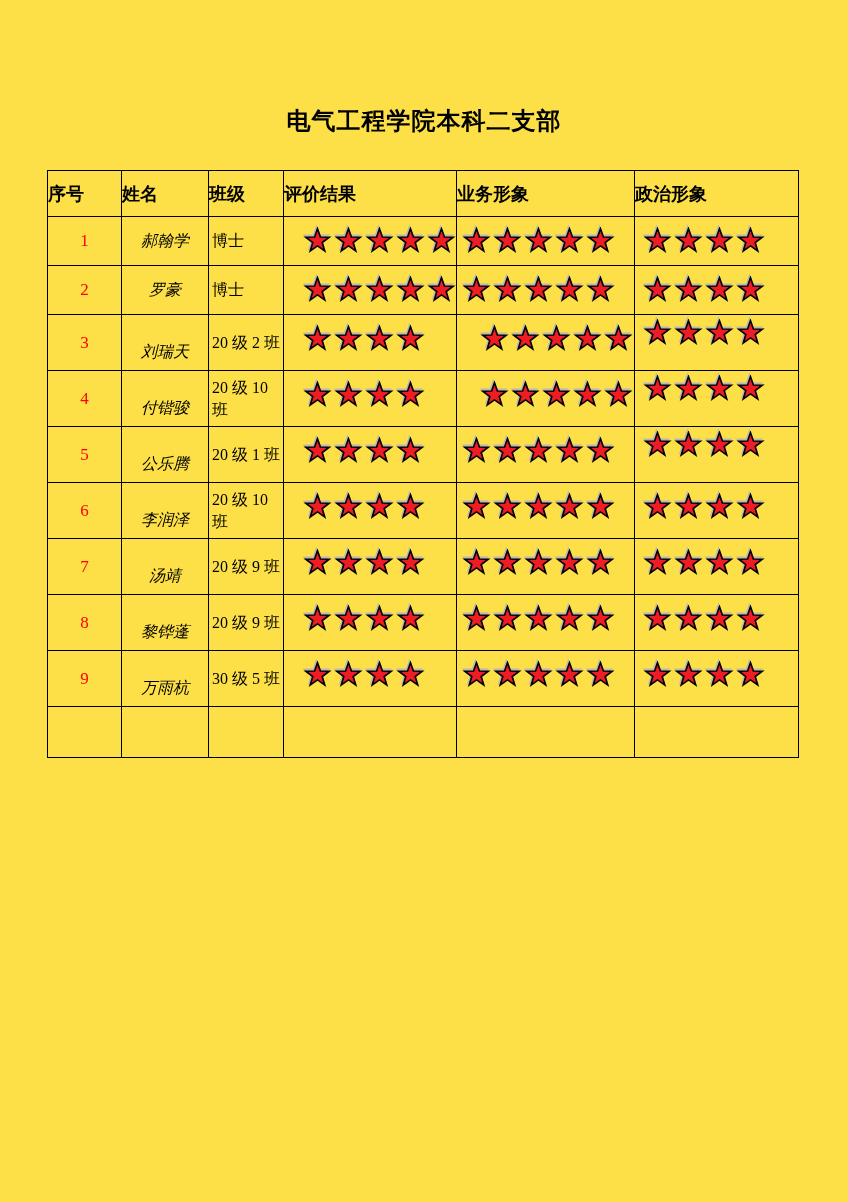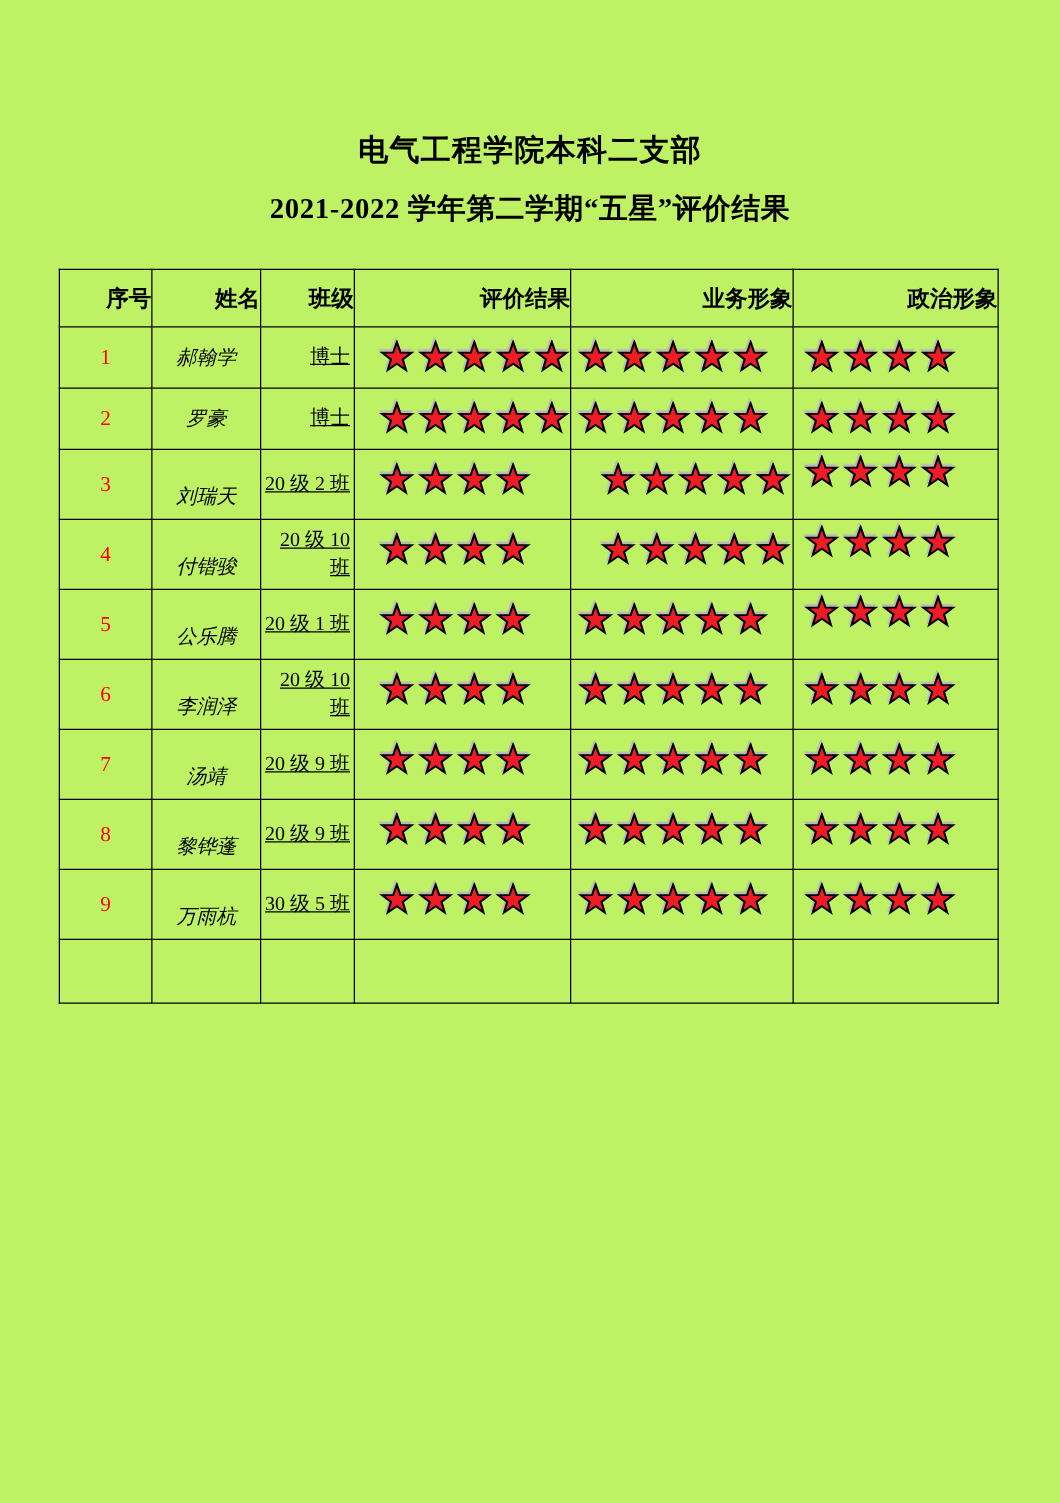--- a/index.html
+++ b/index.html
@@ -1,19 +1,19 @@
 <!DOCTYPE html>
 <html><head>
 <meta charset="utf-8">
 <style>
   html,body { margin:0; padding:0; background:#fff; }
   .page {
     position:relative;
     width:848px; height:1202px;
-    background:#bef264;
+    background:#fde047;
     font-family:"DejaVu Sans", sans-serif;
     color:#000;
     overflow:hidden;
   }
   .titles { padding-top:106px; text-align:center; }
   .doc-title {
     margin:0;
     font-family:"Liberation Serif","DejaVu Serif",serif;
     font-weight:bold;
     font-size:24px;
@@ -43,46 +43,45 @@
   .eval-table th, .eval-table td {
     border:1.5px solid #000;
     padding:0;
     overflow:hidden;
   }
   .eval-table th {
     height:45px;
     font-family:"DejaVu Sans","Liberation Sans",sans-serif;
     font-weight:bold;
     font-size:18px;
-    text-align:right;
+    text-align:left;
     vertical-align:middle;
   }
   .eval-table td { height:48px; vertical-align:middle; }
   .eval-table tr:last-child td { height:50px; }
   td.num-cell {
     text-align:center;
     font-family:"Liberation Serif","DejaVu Serif",serif;
     font-size:17px;
     color:#ff0000;
   }
   td.name-cell {
     text-align:center;
     font-family:"Liberation Serif","DejaVu Serif",serif;
     font-size:16px;
     font-style:italic;
   }
   td.name-cell.name-bottom { vertical-align:bottom; padding-bottom:7px; }
   td.class-cell {
-    text-align:right;
+    text-align:left;
     font-family:"Liberation Serif","DejaVu Serif",serif;
     font-size:16px;
     line-height:22px;
     padding:0 3px;
     word-break:break-word;
-    text-decoration:underline;
   }
   td.stars-cell { vertical-align:top; }
   .stars {
     display:flex;
     align-items:center;
     height:48px;
     gap:2px;
     padding-left:6px;
   }
   .stars.pol { padding-left:19px; }
@@ -93,21 +92,20 @@
   svg.star { filter:drop-shadow(-1px -1.5px 0 #b8b8b8); flex:0 0 auto; }
   svg.star polygon { stroke-linejoin:miter; }
 </style>
 </head>
 <body>
 
 <div class="page">
 
   <div class="titles">
     <h1 class="doc-title">电气工程学院本科二支部</h1>
-    <h2 class="doc-subtitle">2021-2022 学年第二学期“五星”评价结果</h2>
   </div>
 
   <table class="eval-table">
     <colgroup>
       <col class="c-num">
         <col class="c-name">
         <col class="c-class">
       <col class="c-pol">
         <col class="c-mor">
         <col class="c-bus">

